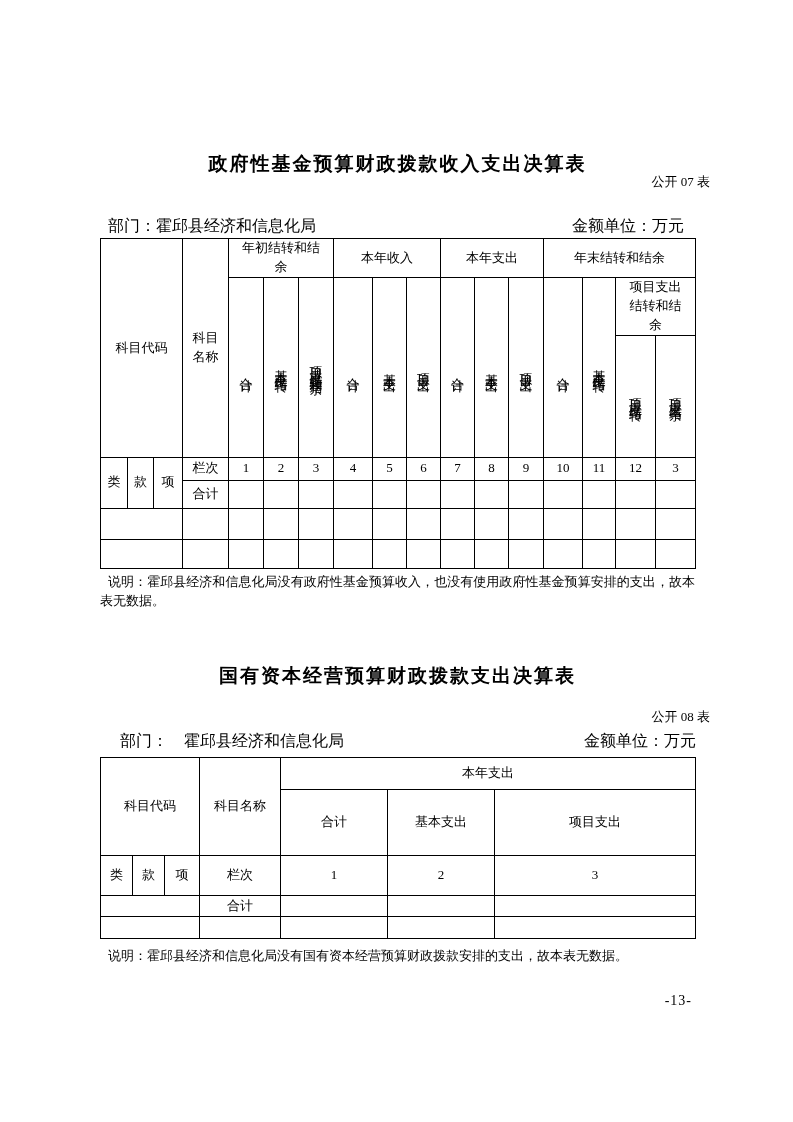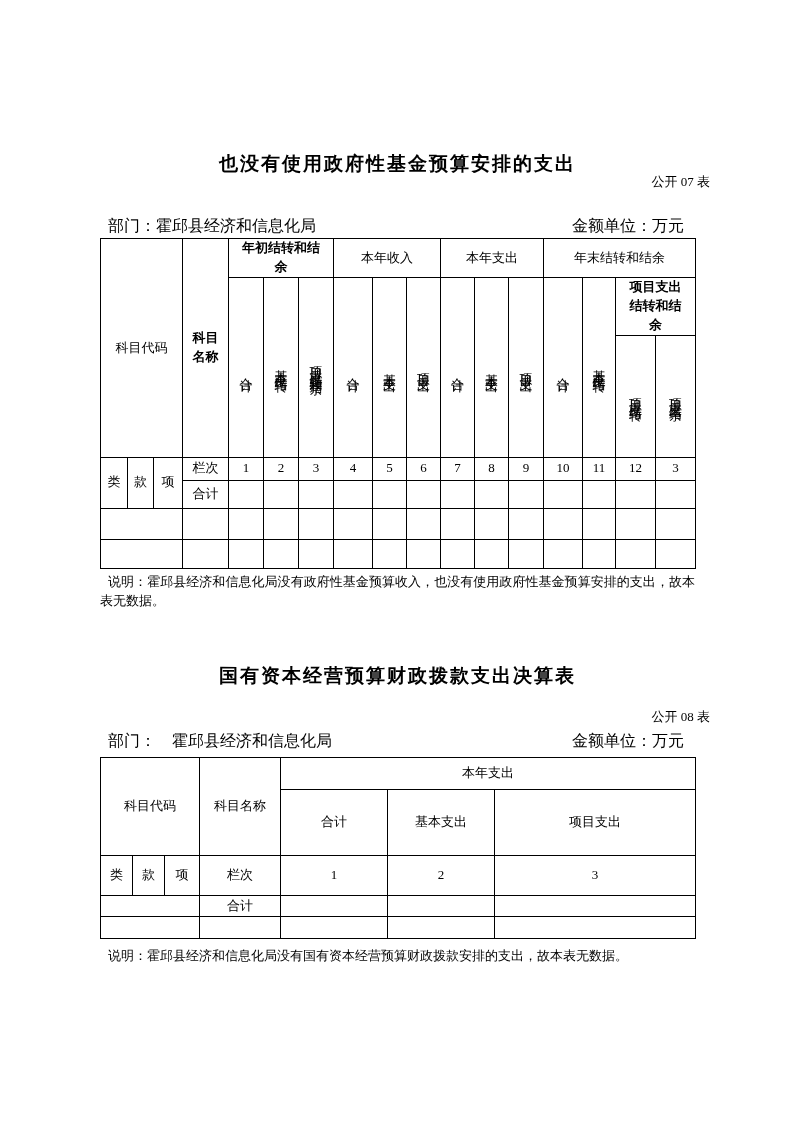--- a/index.html
+++ b/index.html
@@ -18,33 +18,33 @@
   .meta-row .dept{padding-left:8px;}
   table.budget{border-collapse:collapse;table-layout:fixed;}
   table.budget td{
     border:1px solid #000;text-align:center;vertical-align:middle;
     padding:0 1px;font-size:13px;line-height:1.25;overflow:hidden;
   }
   .vt{
     writing-mode:vertical-rl;text-orientation:upright;
     display:inline-block;line-height:1;letter-spacing:2px;font-size:13px;
   }
-  .wrap{display:inline-block;line-height:1.45;font-weight:bold;}
+  .wrap{display:inline-block;line-height:1.45;}
   .w28{width:28px;}
   .w80{width:80px;}
   .w54{width:54px;}
   .note{left:100px;width:595px;font-size:13px;line-height:19px;text-indent:8px;text-align:justify;}
   .page-num{left:100px;width:592px;text-align:right;font-size:14px;letter-spacing:1px;}
 </style>
 </head>
 <body>
 
 <div class="page">
 
-  <div class="abs doc-title" style="top:151px;">也没有使用政府性基金预算安排的支出</div>
+  <div class="abs doc-title" style="top:151px;">政府性基金预算财政拨款收入支出决算表</div>
   <div class="abs table-no" style="top:173px;">公开 07 表</div>
   <div class="abs meta-row" style="top:216px;">
     <span class="dept">部门：霍邱县经济和信息化局</span>
     <span>金额单位：万元</span>
   </div>
 
   <table class="budget abs" style="top:238px;left:100px;width:595px;">
     <colgroup>
       <col style="width:27px">
         <col style="width:26px">
@@ -160,21 +160,21 @@
       <td></td>
       <td></td>
     </tr>
   </tbody>
     </table>
 
   <div class="abs doc-title" style="top:663px;">国有资本经营预算财政拨款支出决算表</div>
 
   <div class="abs note" style="top:572px;">说明：霍邱县经济和信息化局没有政府性基金预算收入，也没有使用政府性基金预算安排的支出，故本表无数据。</div>
   <div class="abs table-no" style="top:708px;">公开 08 表</div>
-  <div class="abs meta-row" style="top:731px;">
+  <div class="abs meta-row" style="top:731px;margin-left:12px;">
     <span class="dept">部门：　霍邱县经济和信息化局</span>
     <span>金额单位：万元</span>
   </div>
 
   <table class="budget abs" style="top:757px;left:100px;width:595px;">
     <colgroup>
       <col style="width:32px">
         <col style="width:32px">
         <col style="width:35px">
       <col style="width:81px">
@@ -214,14 +214,15 @@
       <td></td>
       <td></td>
       <td></td>
       <td></td>
     </tr>
   </tbody>
     </table>
 
   <div class="abs note" style="top:946px;">说明：霍邱县经济和信息化局没有国有资本经营预算财政拨款安排的支出，故本表无数据。</div>
 
+  <div class="abs page-num" style="top:993px;">-13-</div>
 
 </div>
 
 </body></html>

